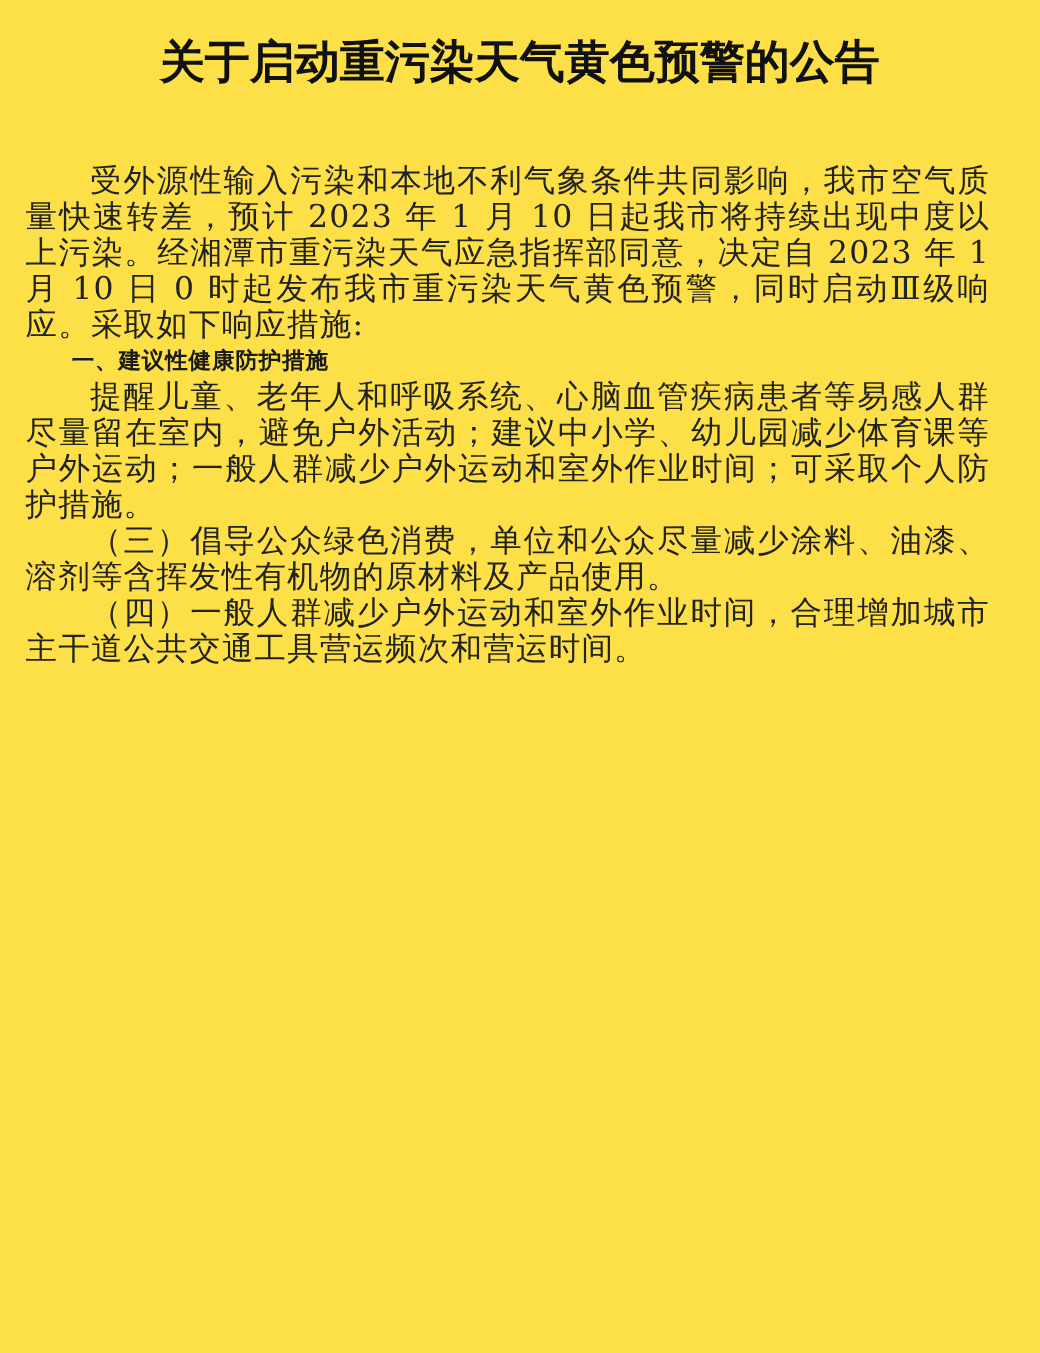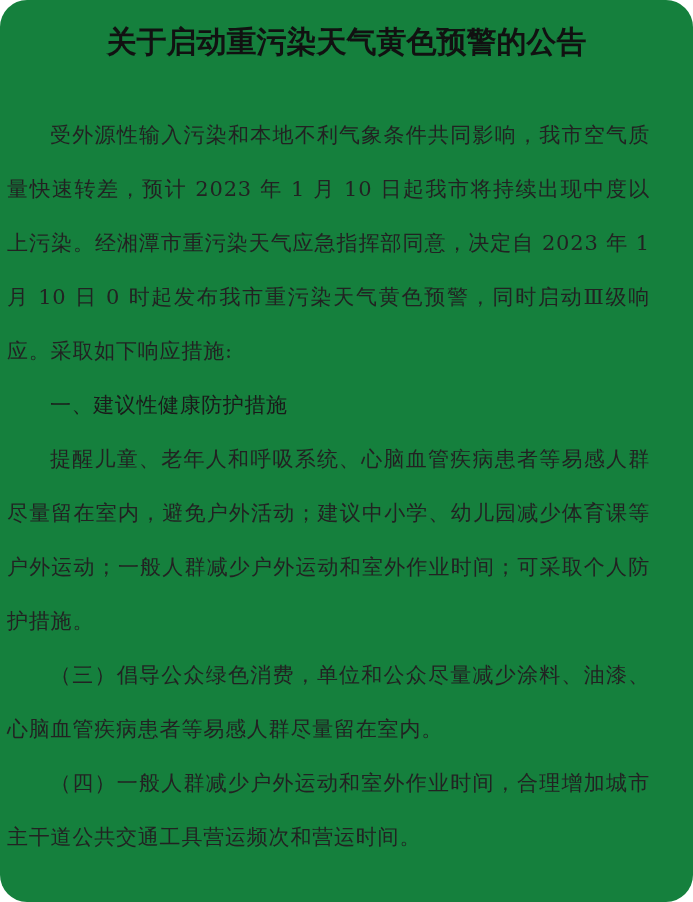--- a/index.html
+++ b/index.html
@@ -13,73 +13,72 @@
       overflow: hidden;
       position: relative;
       color: #1a1a1a;
     }
     .page {
       position: absolute;
       left: 0;
       top: 0;
       width: 693px;
       height: 902px;
-      background: #15803d;
-      border-radius: 27px;
+      background: #fde047;
     }
     .title {
       position: absolute;
       left: 0;
       top: 20px;
       width: 693px;
       text-align: center;
       font-family: "DejaVu Serif", "Liberation Serif", serif;
       font-weight: bold;
       font-size: 30px;
       letter-spacing: 0px;
       line-height: 44px;
       color: #111111;
     }
     .body {
       position: absolute;
-      left: 7px;
+      left: 17px;
       top: 108px;
       width: 643px;
       font-family: "DejaVu Serif", "Liberation Serif", serif;
       font-size: 21px;
-      line-height: 54px;
+      line-height: 24px;
       color: #222222;
       text-align: justify;
       text-justify: inter-character;
     }
     .para {
       margin: 0;
       text-indent: 2.05em;
       text-align: justify;
       text-align-last: left;
       letter-spacing: 0.8px;
     }
     .heading {
       margin: 0;
       text-indent: 2.05em;
       font-family: "DejaVu Sans", "Liberation Sans", sans-serif;
-      font-weight: normal;
-      font-size: 21px;
+      font-weight: bold;
+      font-size: 15px;
       color: #1a1a1a;
       letter-spacing: 0.6px;
     }
   </style>
 </head>
 <body>
 
 <div class="page">
   <div class="title">关于启动重污染天气黄色预警的公告</div>
 
   <div class="body">
     <p class="para">受外源性输入污染和本地不利气象条件共同影响，我市空气质量快速转差，预计 2023 年 1 月 10 日起我市将持续出现中度以上污染。经湘潭市重污染天气应急指挥部同意，决定自 2023 年 1 月 10 日 0 时起发布我市重污染天气黄色预警，同时启动Ⅲ级响应。采取如下响应措施:</p>
 
     <p class="heading">一、建议性健康防护措施</p>
     <p class="para">提醒儿童、老年人和呼吸系统、心脑血管疾病患者等易感人群尽量留在室内，避免户外活动；建议中小学、幼儿园减少体育课等户外运动；一般人群减少户外运动和室外作业时间；可采取个人防护措施。</p>
 
-    <p class="para">（三）倡导公众绿色消费，单位和公众尽量减少涂料、油漆、心脑血管疾病患者等易感人群尽量留在室内。</p>
+    <p class="para">（三）倡导公众绿色消费，单位和公众尽量减少涂料、油漆、溶剂等含挥发性有机物的原材料及产品使用。</p>
     <p class="para">（四）一般人群减少户外运动和室外作业时间，合理增加城市主干道公共交通工具营运频次和营运时间。</p>
   </div>
 </div>
 
 </body></html>

